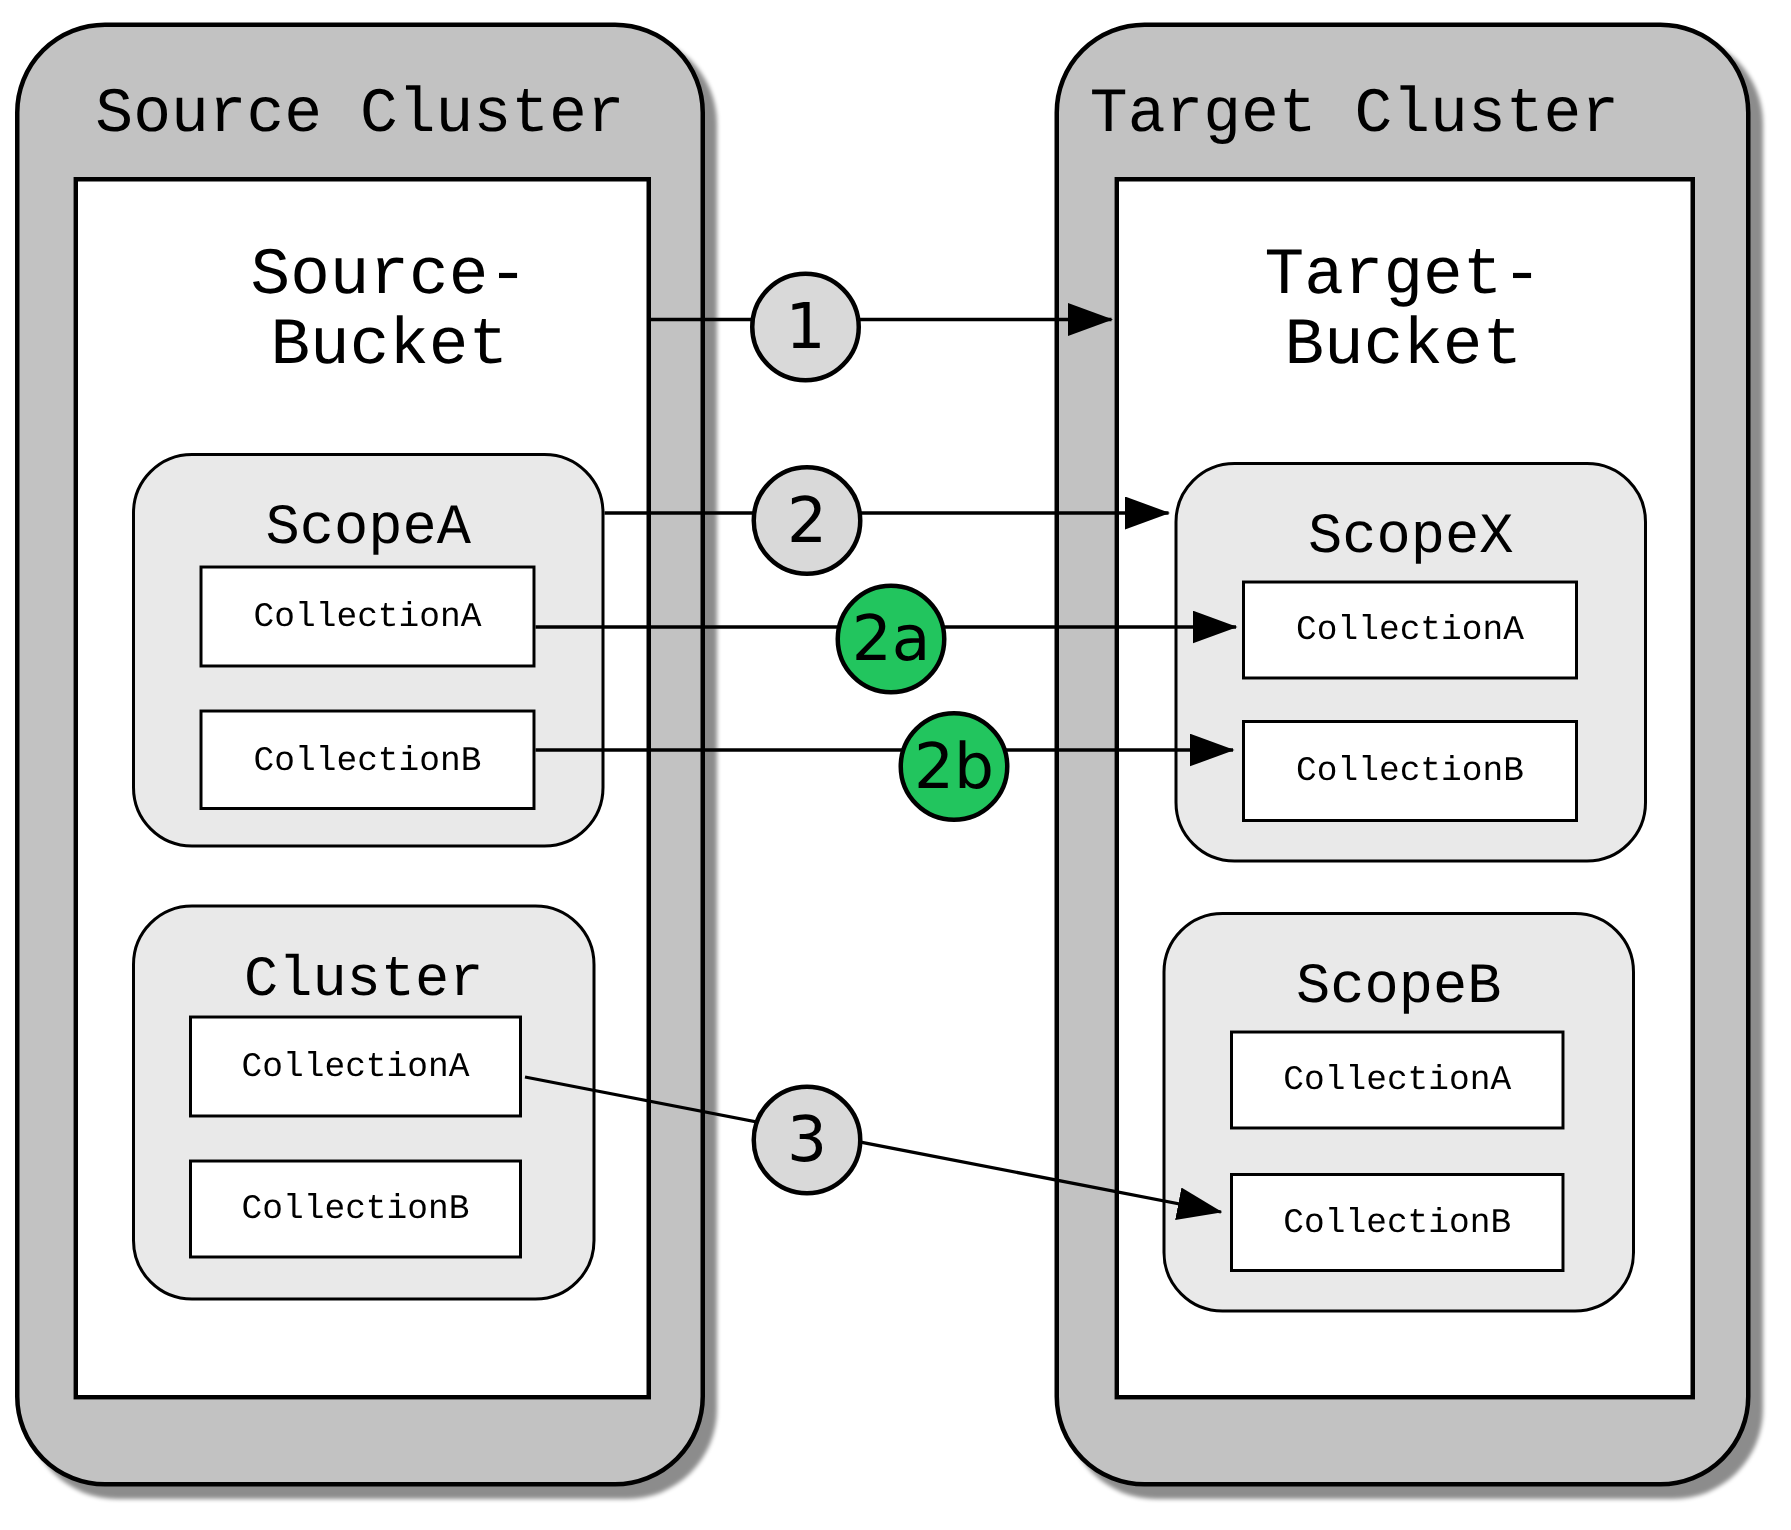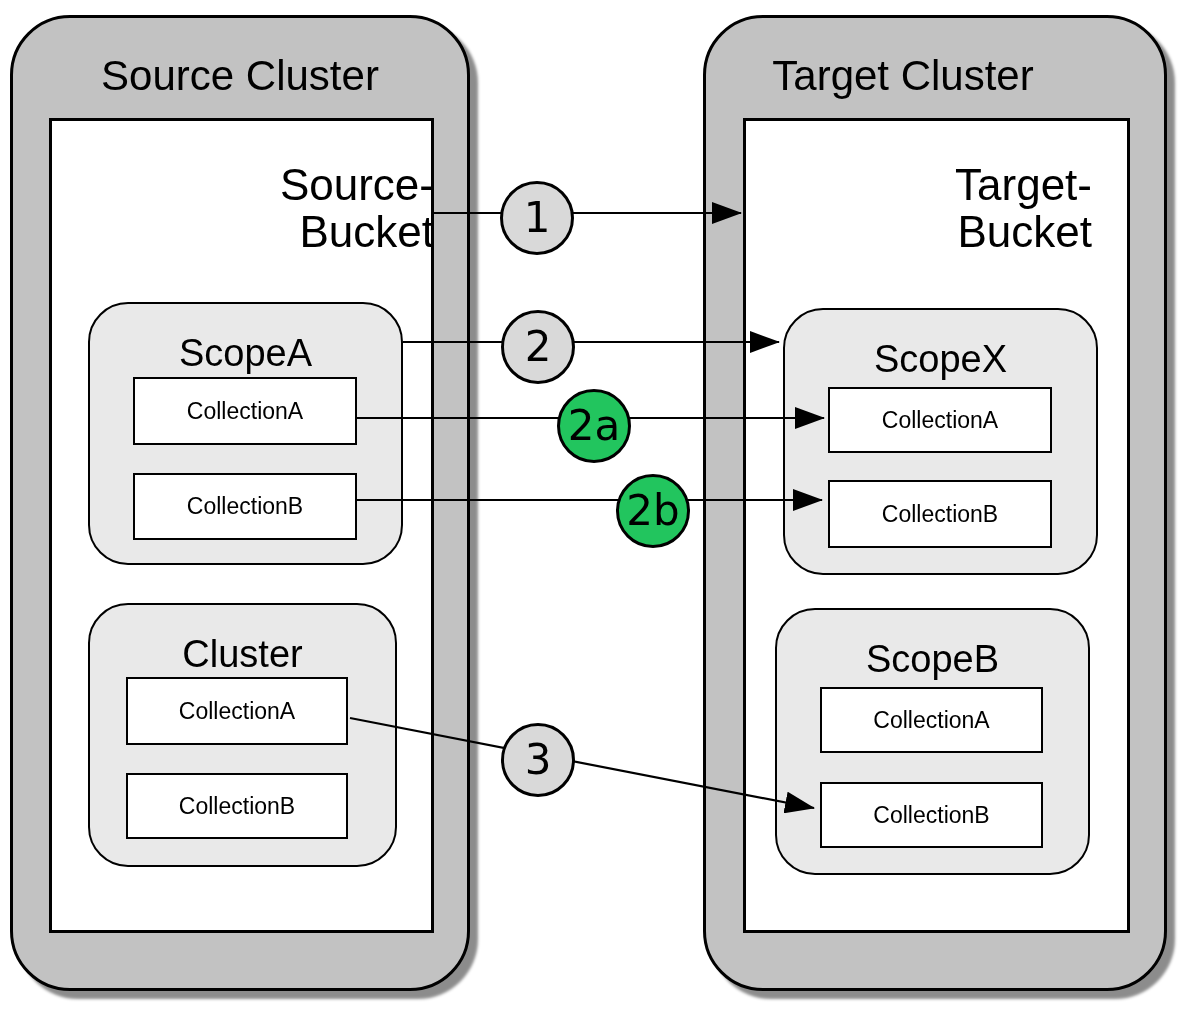--- a/index.html
+++ b/index.html
@@ -9,40 +9,40 @@
     font-family: "Liberation Sans", sans-serif;
     color: #000000;
   }
   #canvas {
     position: relative;
     width: 1194px;
     height: 1020px;
     background: #ffffff;
     overflow: hidden;
   }
-  .abs { position: absolute; box-sizing: border-box; }
+  .abs { position: absolute; box-sizing: border-box; font-family: Liberation Mono, monospace; }
 
   .cluster {
     background: #c2c2c2;
     border: 3px solid #000000;
     border-radius: 60px;
     box-shadow: 8px 8px 3px rgba(0,0,0,0.45);
   }
   .cluster-title {
     text-align: center;
     font-size: 42px;
     line-height: 46px;
     white-space: nowrap;
   }
   .bucket {
     background: #ffffff;
     border: 3px solid #000000;
   }
   .bucket-title {
-    text-align: right;
+    text-align: center;
     font-size: 44px;
     line-height: 47px;
     padding-left: 36px;
   }
   .scope {
     background: #e9e9e9;
     border: 2.5px solid #000000;
     border-radius: 40px;
   }
   .scope-title {
@@ -138,16 +138,16 @@
     <line x1="434" y1="213" x2="741" y2="213" marker-end="url(#arrowhead)"></line>
     <line x1="403" y1="342" x2="779" y2="342" marker-end="url(#arrowhead)"></line>
     <line x1="357" y1="418" x2="824" y2="418" marker-end="url(#arrowhead)"></line>
     <line x1="357" y1="500" x2="822" y2="500" marker-end="url(#arrowhead)"></line>
     <line x1="350" y1="718" x2="814" y2="808" marker-end="url(#arrowhead)"></line>
   </svg>
 
   <div class="abs badge badge--gray" style="left:500px; top:181px;">1</div>
   <div class="abs badge badge--gray" style="left:501px; top:310px;">2</div>
   <div class="abs badge badge--white" style="left:557px; top:389px;">2a</div>
-  <div class="abs badge badge--white" style="left:616px; top:474px;">2b</div>
+  <div class="abs badge badge--white" style="left:599px; top:474px;">2b</div>
   <div class="abs badge badge--gray" style="left:501px; top:723px;">3</div>
 
 </div>
 
 </body></html>

